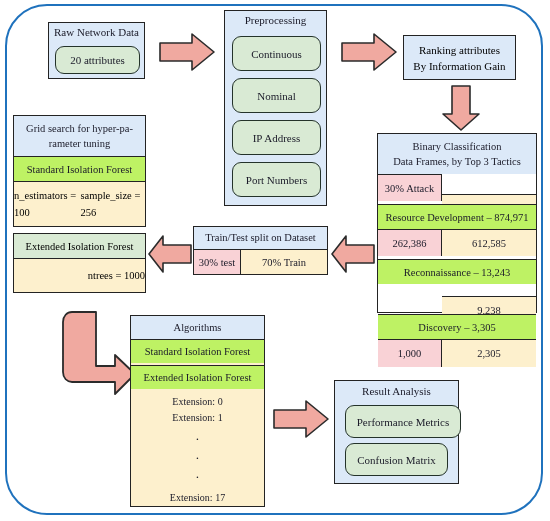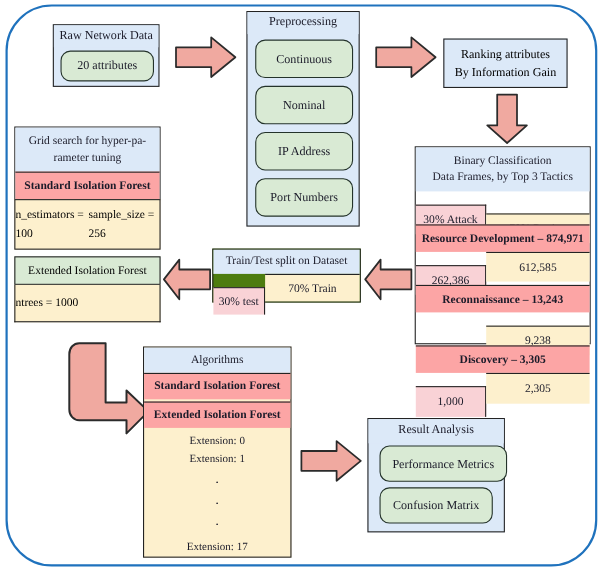--- a/index.html
+++ b/index.html
@@ -52,25 +52,25 @@
     justify-content: center;
   }
   .band {
     box-sizing: border-box;
     text-align: center;
     display: flex;
     align-items: center;
     justify-content: center;
     color: #1b1b29;
   }
-  .green { background: #fca5a5; font-weight: bold; }
+  .green { background: #bef264; }
   .cream { background: #fdf0cd; }
   .pink  { background: #f9d2d6; }
   .bt { border-top: 1.3px solid #232323; }
-  .br { border-right: 1.3px solid #232323; margin-top: 12px; }
+  .br { border-right: 1.3px solid #232323; }
   .f11 { font-size: 11px; }
   .f105 { font-size: 10.5px; }
   .arrow { position: absolute; }
   .dots {
     text-align: center;
     font-size: 13px;
     line-height: 11px;
     color: #1b1b29;
   }
   .listline {
@@ -136,21 +136,21 @@
 
     <div class="band green bt f105" style="position:absolute; left:0; top:180px; width:158px; height:25px;">Discovery – 3,305</div>
     <div class="band pink br bt f105" style="position:absolute; left:0; top:205px; width:64px; height:28px;">1,000</div>
     <div class="band cream bt f105" style="position:absolute; left:64px; top:205px; width:94px; height:28px;">2,305</div>
   </div>
 
   <svg class="arrow" style="left:330px; top:234px;" width="46" height="40" viewBox="0 0 46 40">
     <path d="M44,11 L16,11 L16,2 L2,20 L16,38 L16,29 L44,29 Z" fill="#f0a9a0" stroke="#2b2b2b" stroke-width="1.6" stroke-linejoin="round"></path>
   </svg>
 
-  <div class="node" style="left:193px; top:226px; width:135px; height:49px; background:#4d7c0f;">
+  <div class="node" style="left:193px; top:226px; width:135px; height:49px; background:#eab308;">
     <div class="hdr f105" style="position:absolute; left:0; top:0; width:100%; height:22px; display:flex;align-items:center;justify-content:center;">Train/Test split on Dataset</div>
     <div class="band pink br bt f105" style="position:absolute; left:0; top:22px; width:47px; height:25px;">30% test</div>
     <div class="band cream bt f105" style="position:absolute; left:47px; top:22px; width:86px; height:25px;">70% Train</div>
   </div>
 
   <svg class="arrow" style="left:147px; top:234px;" width="46" height="40" viewBox="0 0 46 40">
     <path d="M44,11 L16,11 L16,2 L2,20 L16,38 L16,29 L44,29 Z" fill="#f0a9a0" stroke="#2b2b2b" stroke-width="1.6" stroke-linejoin="round"></path>
   </svg>
 
   <div class="node" style="left:13px; top:115px; width:133px; height:67px; background:#ffffff;">
@@ -163,21 +163,21 @@
 
   <div class="node" style="left:13px; top:181px; width:133px; height:46px; background:#fdf0cd; display:flex; flex-direction:row; align-items:center; justify-content:center;">
     <div class="f105" style="line-height:17px;">n_estimators = 100</div>
     <div class="f105" style="line-height:17px;">sample_size = 256</div>
   </div>
 
   <div class="node" style="left:13px; top:233px; width:133px; height:26px; background:#d9ead4; display:flex; align-items:center; justify-content:center;">
     <div class="f105">Extended Isolation Forest</div>
   </div>
 
-  <div class="node" style="left:13px; top:259px; width:133px; height:34px; background:#fdf0cd; display:flex; align-items:center; justify-content:flex-start; border-top:none;">
+  <div class="node" style="left:13px; top:259px; width:133px; height:34px; background:#fdf0cd; display:flex; align-items:center; justify-content:flex-end; border-top:none;">
     <div class="f105">ntrees = 1000</div>
   </div>
 
   <svg class="arrow" style="left:58px; top:310px;" width="80" height="90" viewBox="0 0 80 90">
     <path d="M14,2 L38,2 L38,56 L57,56 L57,45 L77,64 L57,84 L57,72 L14,72
              C9,72 5,68 5,62 L5,12 C5,6 9,2 14,2 Z" fill="#f0a9a0" stroke="#2b2b2b" stroke-width="1.8" stroke-linejoin="round"></path>
   </svg>
 
   <div class="node" style="left:130px; top:315px; width:135px; height:192px; background:#fdf0cd;">
     <div class="hdr f105" style="position:absolute; left:0; top:0; width:100%; height:23px; display:flex;align-items:center;justify-content:center;">Algorithms</div>

